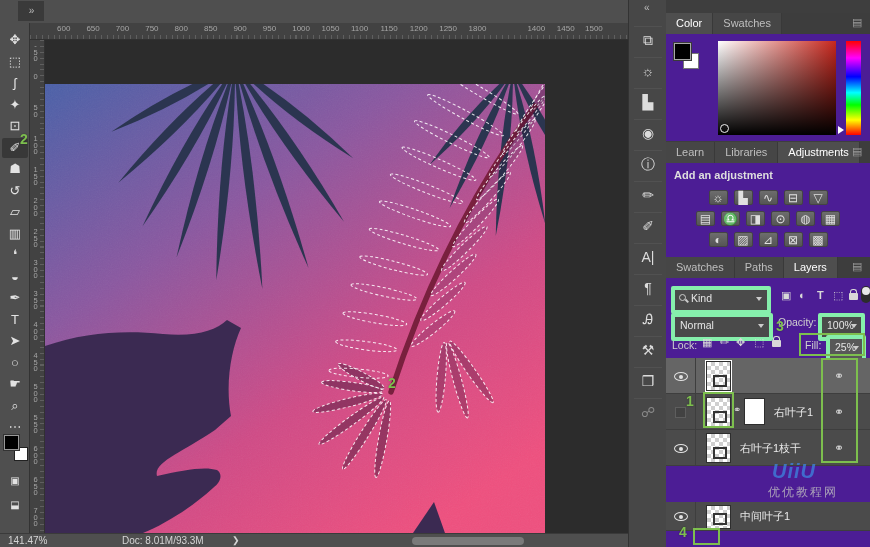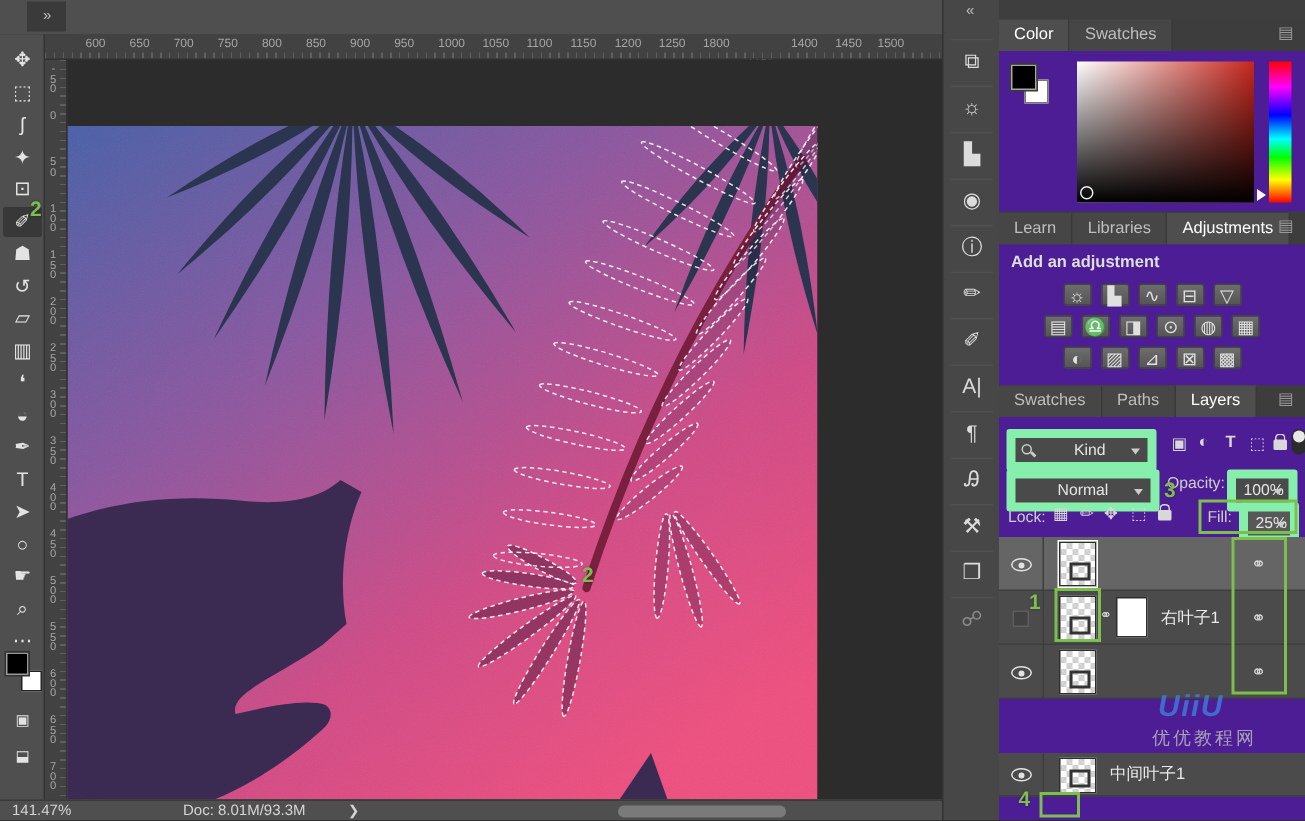--- a/index.html
+++ b/index.html
@@ -69,22 +69,22 @@
             border-bottom:4px solid transparent; border-left:6px solid #fff; }
   .hue { position:absolute; left:180px; top:7px; width:15px; height:94px;
          background:linear-gradient(to bottom,#f00,#f0f 18%,#00f 38%,#0ff 55%,#0f0 68%,#ff0 84%,#f00); }
 
   .adj-head { position:absolute; left:8px; top:6px; font-size:11px; font-weight:bold; color:#dedede; }
   .adj-row { position:absolute; width:204px; text-align:center; }
   .adj-ic { display:inline-block; width:19px; height:15px; margin:0 3px; font-size:12px; line-height:15px;
             color:#e0e0e0; background:linear-gradient(#6d6d6d,#555); border:1px solid #444; border-radius:2px; }
 
   
-  .drop { position:absolute; height:28px; background:#4a4a4a; border:6px solid #86efac; border-radius:2px;
-          font-size:10.5px; color:#e5e5e5; line-height:16px; padding:0 5px;text-align:center; }
+  .drop { position:absolute; height:28px; background:#4a4a4a; border:4px solid #86efac; border-radius:2px;
+          font-size:10.5px; color:#e5e5e5; line-height:16px; padding:0 5px; }
   .chev { position:absolute; width:0; height:0; border-left:3.5px solid transparent; border-right:3.5px solid transparent;
           border-top:4px solid #ccc; }
   .ficon { position:absolute; top:3px; font-size:11px; color:#d8d8d8; }
   .lbl { position:absolute; font-size:10.5px; color:#cfcfcf; }
   .toggle { position:absolute; width:10px; height:17px; background:#2c2c2c; border-radius:5px; }
   .toggle::before { content:""; position:absolute; left:1px; top:1px; width:8px; height:8px; background:#e8e8e8; border-radius:50%; }
   .search { position:absolute; width:7px; height:7px; border:1.5px solid #ccc; border-radius:50%; }
   .search::after { content:""; position:absolute; left:5px; top:5px; width:4px; height:1.5px; background:#ccc; transform:rotate(45deg); }
   .padlock { position:absolute; width:9px; height:7px; background:#d8d8d8; border-radius:1px; }
   .padlock::before { content:""; position:absolute; top:-4px; left:1px; width:5px; height:5px;
@@ -409,20 +409,21 @@
         <div class="chain" style="left:67px;top:10px;font-size:10px">⚭</div>
         <div class="mask" style="left:78px"></div>
         <div class="lname" style="left:108px">右叶子1</div>
         <div class="chain" style="left:168px;top:11px">⚭</div>
       </div>
       <div class="lrow" style="top:152px">
         <div class="eyewell">
             <div class="eye"></div>
           </div>
         <div class="thumb" style="left:40px"></div>
+        <div class="lname" style="left:74px">右叶子1枝干</div>
         <div class="chain" style="left:168px;top:11px">⚭</div>
       </div>
       <div class="lrow" style="top:224px;height:29px">
         <div class="eyewell" style="height:29px">
             <div class="eye" style="top:10px"></div>
           </div>
         <div class="thumb" style="left:40px;height:24px"></div>
         <div class="lname" style="left:74px;line-height:29px">中间叶子1</div>
       </div>
 

